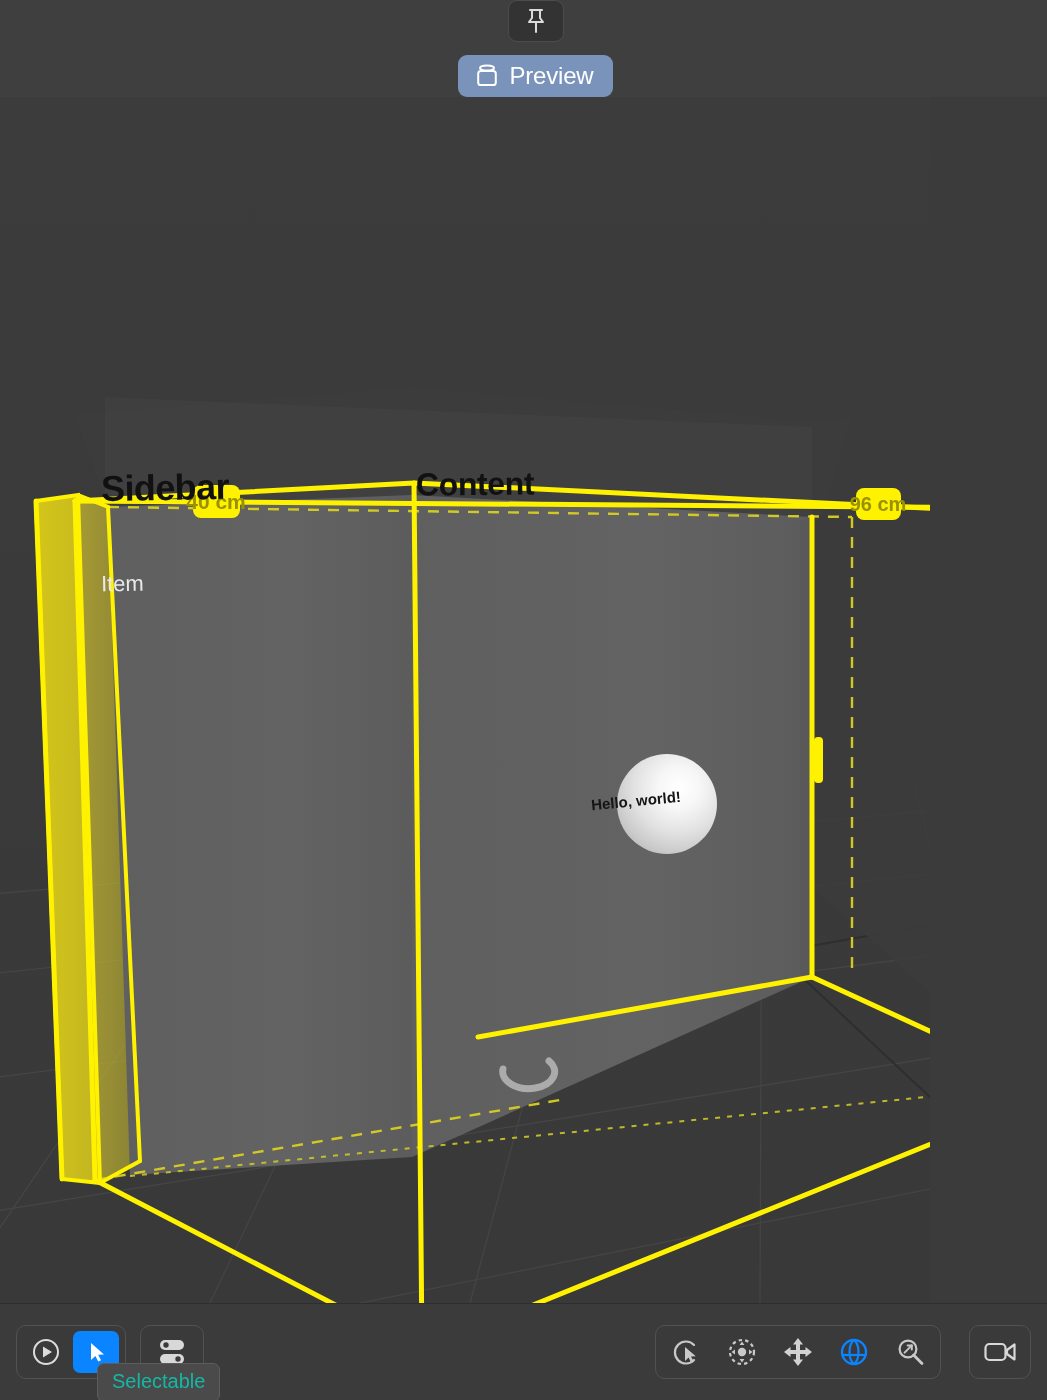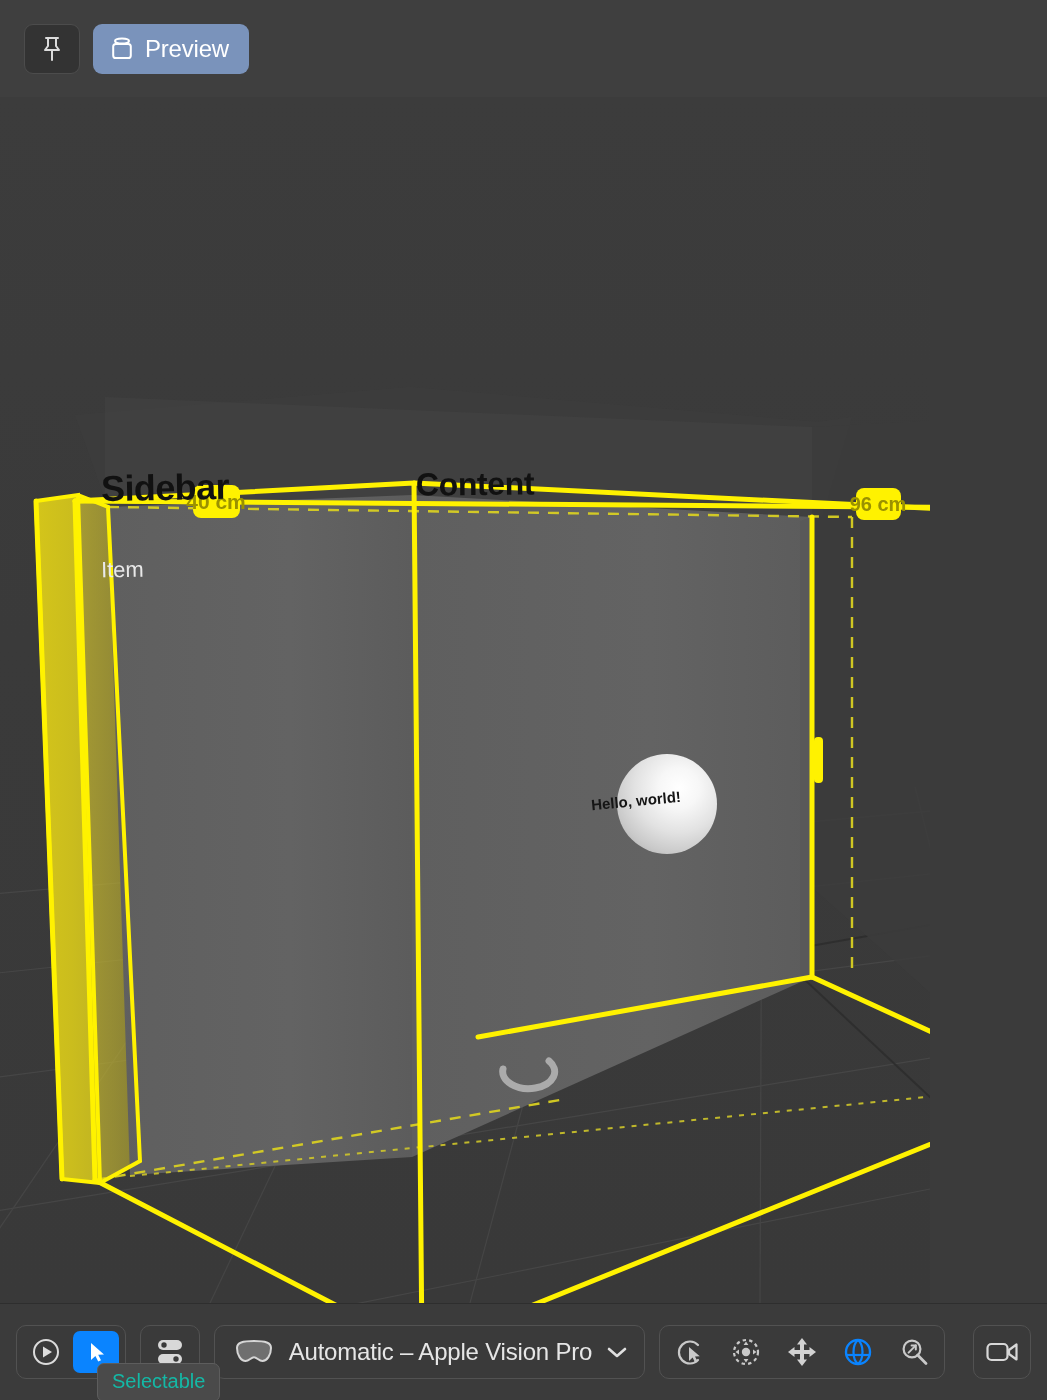--- a/index.html
+++ b/index.html
@@ -18,20 +18,21 @@
 
   
   .top-toolbar {
     position: absolute; left: 0; top: 0;
     width: 1047px; height: 97px;
     background: #3f3f3f;
     display: flex; align-items: center;
     padding-left: 24px;
     gap: 13px;
     z-index: 40;
+    flex-direction: column;
   }
   .pin-btn {
     width: 56px; height: 50px;
     background: #333333;
     border: 1px solid #4c4c4c;
     border-radius: 9px;
     display: flex; align-items: center; justify-content: center;
     cursor: pointer;
   }
   .preview-btn {
@@ -160,21 +161,21 @@
     transform: rotate(-1.0deg);
     letter-spacing: -0.6px;
   }
   #content-title {
     left: 416px; top: 369px;
     font-size: 32px; font-weight: 700; color: #111111;
     transform: rotate(-0.6deg);
     letter-spacing: -0.4px;
   }
   #sidebar-item {
-    left: 101px; top: 460px;
+    left: 101px; top: 474px;
     font-size: 22px; color: #e9e9e9;
     transform: rotate(-1.0deg);
     text-align: right;
   }
   #hello-world {
     left: 591px; top: 695px;
     font-size: 15px; font-weight: 600; color: #151515;
     transform: rotate(-5.5deg);
   }
 </style>
@@ -358,29 +359,20 @@
 
     <div class="single-btn">
       <svg width="34" height="32" viewBox="0 0 34 32">
         <rect x="5" y="4" width="24" height="10" rx="5" fill="#d8d8d8"></rect>
         <circle cx="11" cy="9" r="2.7" fill="#3a3a3a"></circle>
         <rect x="5" y="18" width="24" height="10" rx="5" fill="#d8d8d8"></rect>
         <circle cx="23" cy="23" r="2.7" fill="#3a3a3a"></circle>
       </svg>
     </div>
 
-    <div class="device-picker">
-      <svg width="42" height="26" viewBox="0 0 42 26">
-        <path d="M4 9 C4 3.6 9.5 2 21 2 C32.5 2 38 3.6 38 9 C38 16 34 22 29.4 22 C25.8 22 24 18.2 21 18.2 C18 18.2 16.2 22 12.6 22 C8 22 4 16 4 9 Z" fill="#6f6f6f" stroke="#d6d6d6" stroke-width="2" stroke-linejoin="round"></path>
-      </svg>
-      <span class="name">Automatic – Apple Vision Pro</span>
-      <svg width="22" height="14" viewBox="0 0 22 14">
-        <path d="M3 4 L11 11 L19 4" fill="none" stroke="#e0e0e0" stroke-width="2.6" stroke-linecap="round" stroke-linejoin="round"></path>
-      </svg>
-    </div>
 
     <div class="camera-tools">
       <div class="cam-btn">
         <svg width="32" height="32" viewBox="0 0 32 32">
           <path d="M24 9 A11 11 0 1 0 24 24" fill="none" stroke="#c9c9c9" stroke-width="2.2" stroke-linecap="round"></path>
           <path d="M15 11 L15 25 L18.6 21.5 L21 26.3 L23.4 25.1 L21 20.4 L25.8 20.2 Z" fill="#c9c9c9"></path>
         </svg>
       </div>
       <div class="cam-btn">
         <svg width="32" height="32" viewBox="0 0 32 32">

